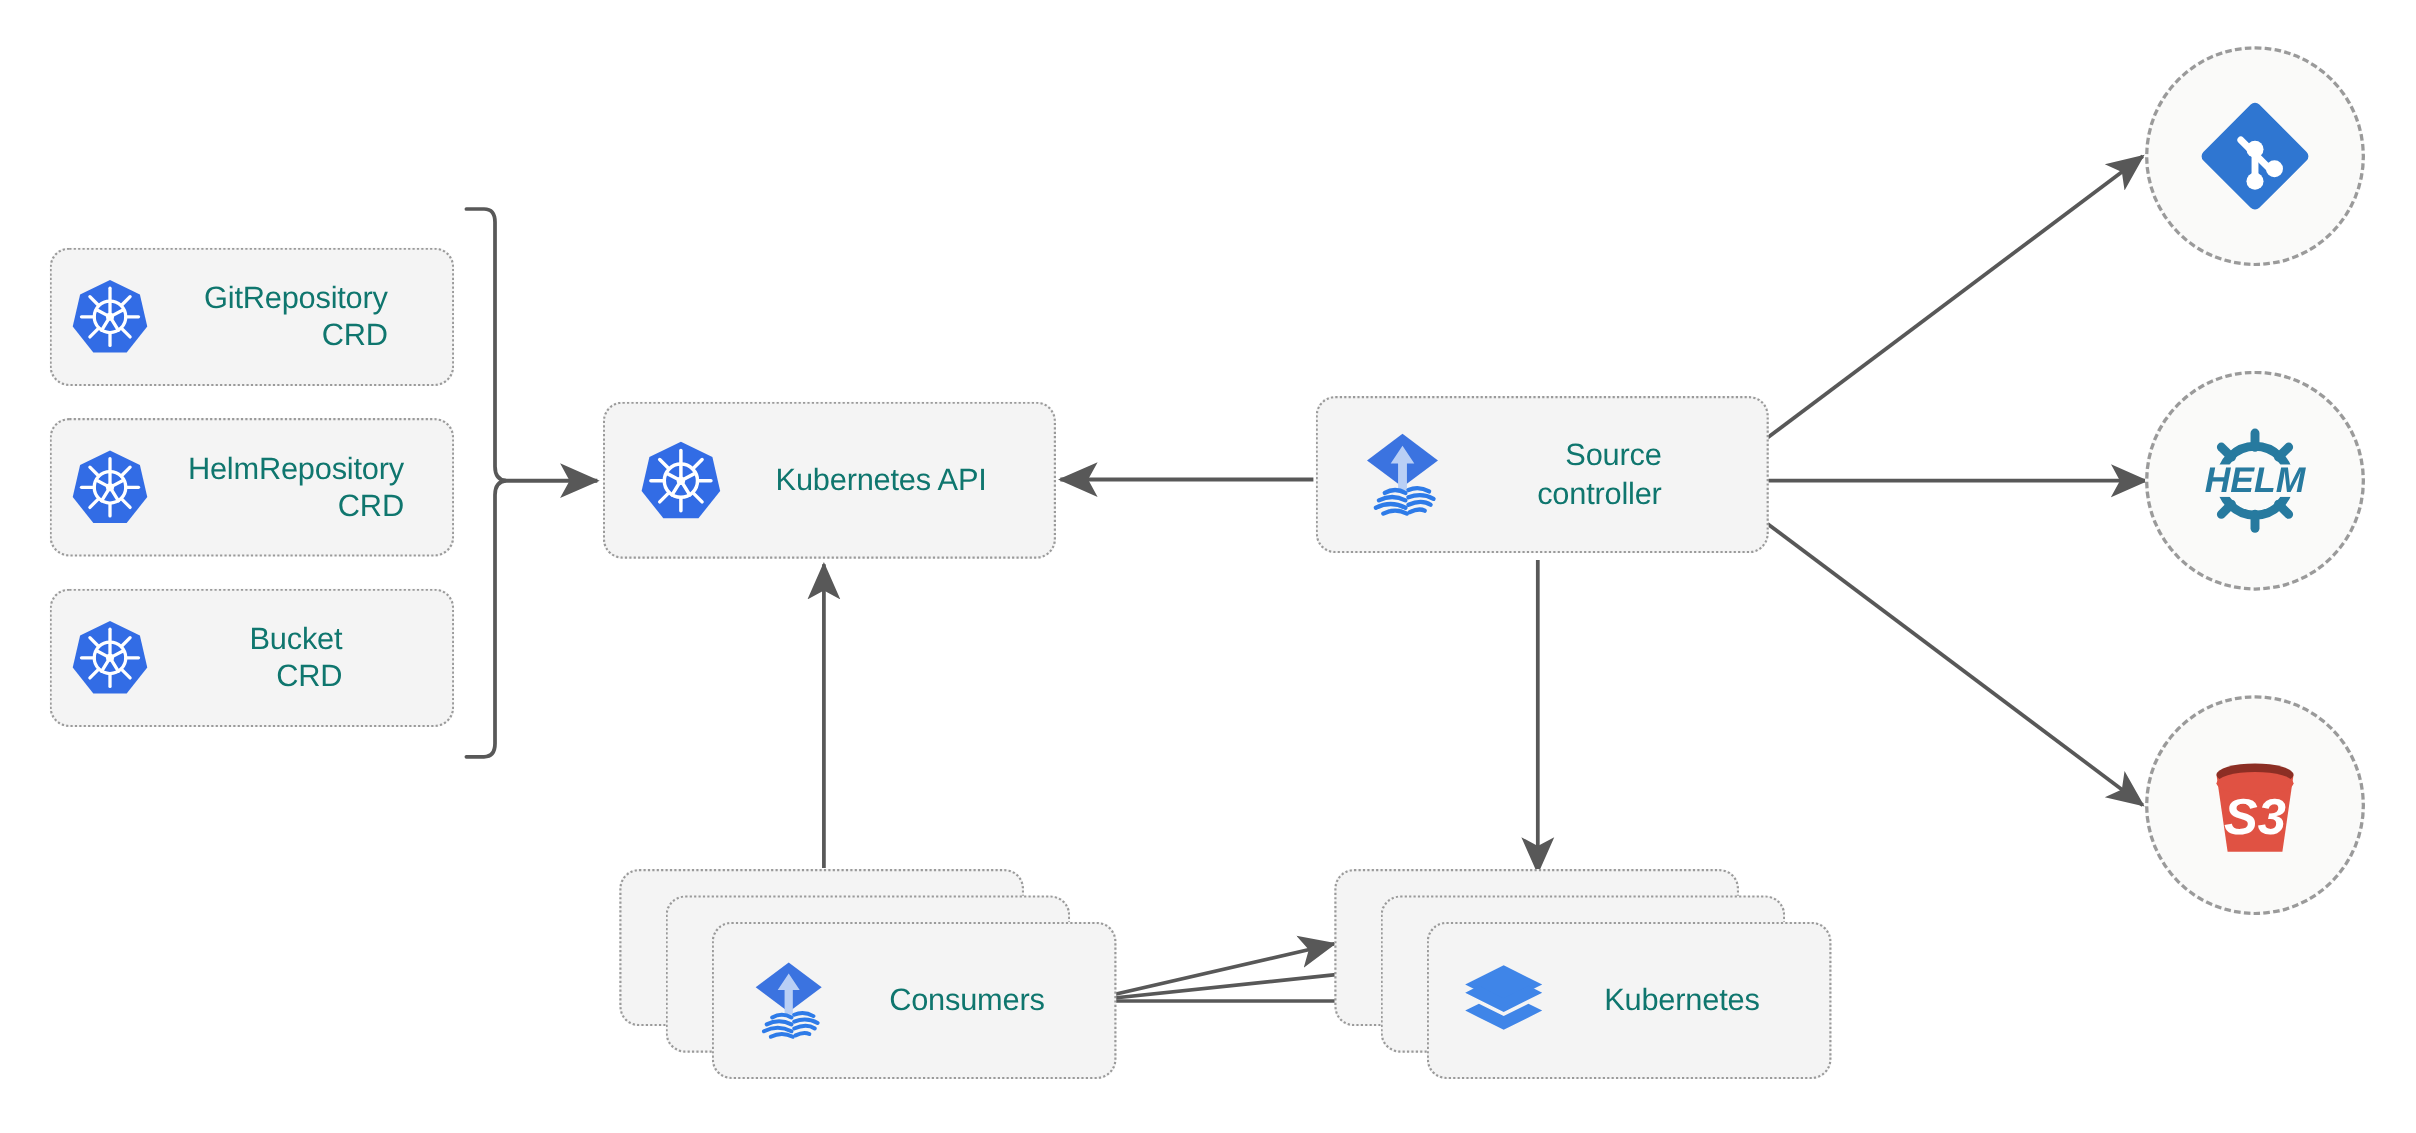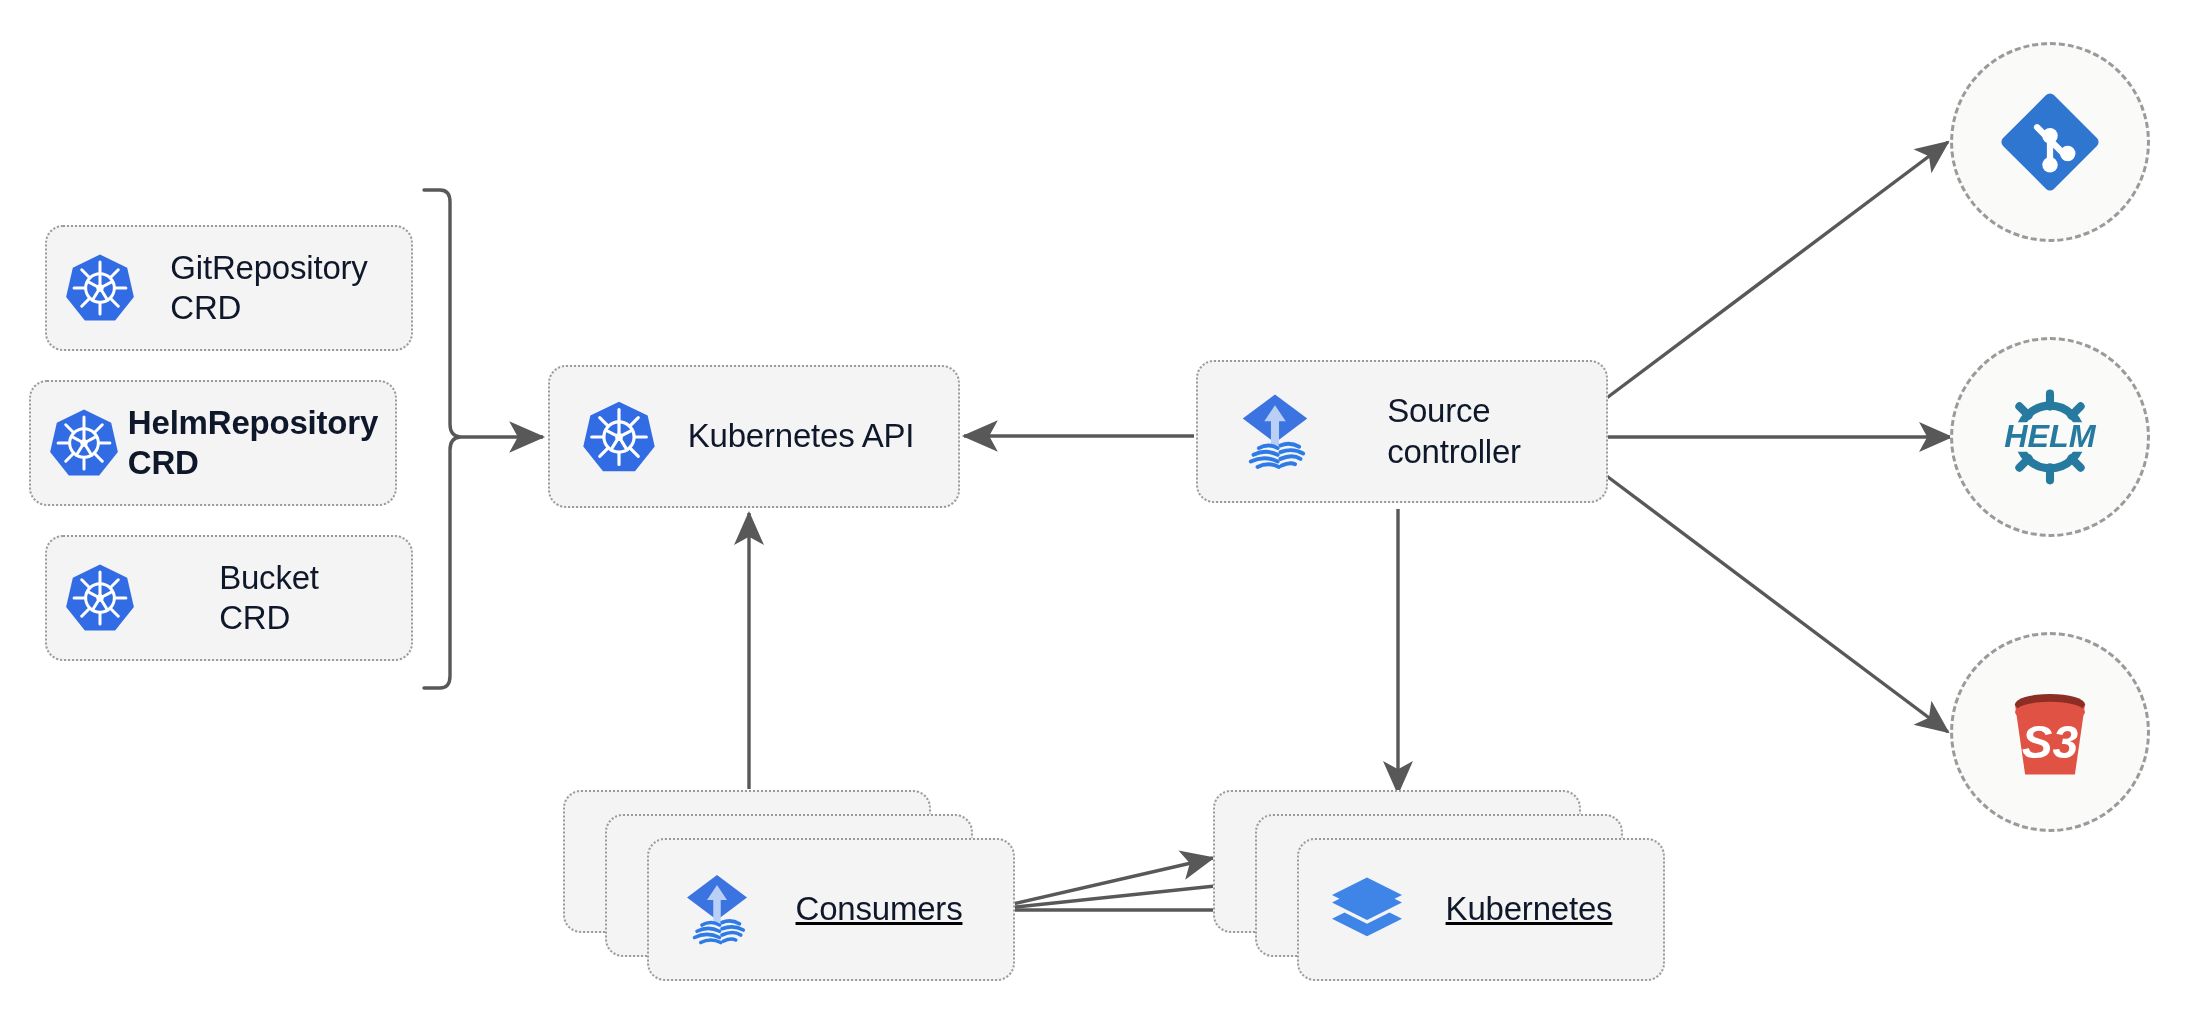--- a/index.html
+++ b/index.html
@@ -19,24 +19,24 @@
     position:absolute;
     box-sizing:border-box;
     background:#f4f4f4;
     border:2px dotted #9a9a9a;
     border-radius:18px;
     display:flex;
     align-items:center;
     justify-content:flex-start;
   }
   .node-label{
-    font-size:33px;
-    color:#0f172a;
+    font-size:28px;
+    color:#0f766e;
     line-height:1.22;
-    text-align:left;
+    text-align:right;
     white-space:pre-line;
     letter-spacing:-0.2px;
   }
   
   .crd{
     width:368px;
     height:126px;
     padding:0 14px 0 16px;
   }
   .crd .icon-wrap{flex:0 0 auto;width:74px;height:74px;margin-right:4px;}
@@ -62,21 +62,21 @@
     position:absolute;
     box-sizing:border-box;
     background:#f4f4f4;
     border:2px dotted #9a9a9a;
     border-radius:18px;
     width:368px;height:143px;
   }
   .stack .sheet.s1{left:0;top:0;}
   .stack .sheet.s2{left:42px;top:24px;}
   .stack .sheet.s3{left:84px;top:48px;display:flex;align-items:center;}
-  .stack .sheet.s3{padding-left:28px;text-decoration:underline;}
+  .stack .sheet.s3{padding-left:28px;}
   .stack .icon-wrap{width:80px;height:80px;flex:0 0 auto;}
   .stack .txt-wrap{flex:1 1 auto;display:flex;align-items:center;justify-content:center;padding-right:12px;}
 
   
   .circle{
     position:absolute;
     box-sizing:border-box;
     width:200px;height:200px;
     border:3px dashed #9a9a9a;
     border-radius:50%;
@@ -145,21 +145,21 @@
         </g>
         <circle cx="32" cy="32" r="3.2" fill="#ffffff"></circle>
       </svg>
     </span>
     <span class="txt-wrap">
         <span class="node-label">GitRepository
 CRD</span>
       </span>
   </div>
 
-  <div class="node crd" style="left:29px;top:380px;font-weight:bold;">
+  <div class="node crd" style="left:45px;top:380px;">
     <span class="icon-wrap">
       <svg viewBox="0 0 64 64" aria-hidden="true">
         <path d="M32 3 L55.5 14.4 L61.3 39.7 L45.1 60 L18.9 60 L2.7 39.7 L8.5 14.4 Z" fill="#326CE5"></path>
         <g fill="none" stroke="#ffffff" stroke-width="2.6" stroke-linecap="round">
           <circle cx="32" cy="32" r="12.4"></circle>
           <line x1="32" y1="9.5" x2="32" y2="19.2"></line>
           <line x1="32" y1="44.8" x2="32" y2="54.5"></line>
           <line x1="9.6" y1="32" x2="19.3" y2="32"></line>
           <line x1="44.7" y1="32" x2="54.4" y2="32"></line>
           <line x1="16.2" y1="16.2" x2="23.1" y2="23.1"></line>

